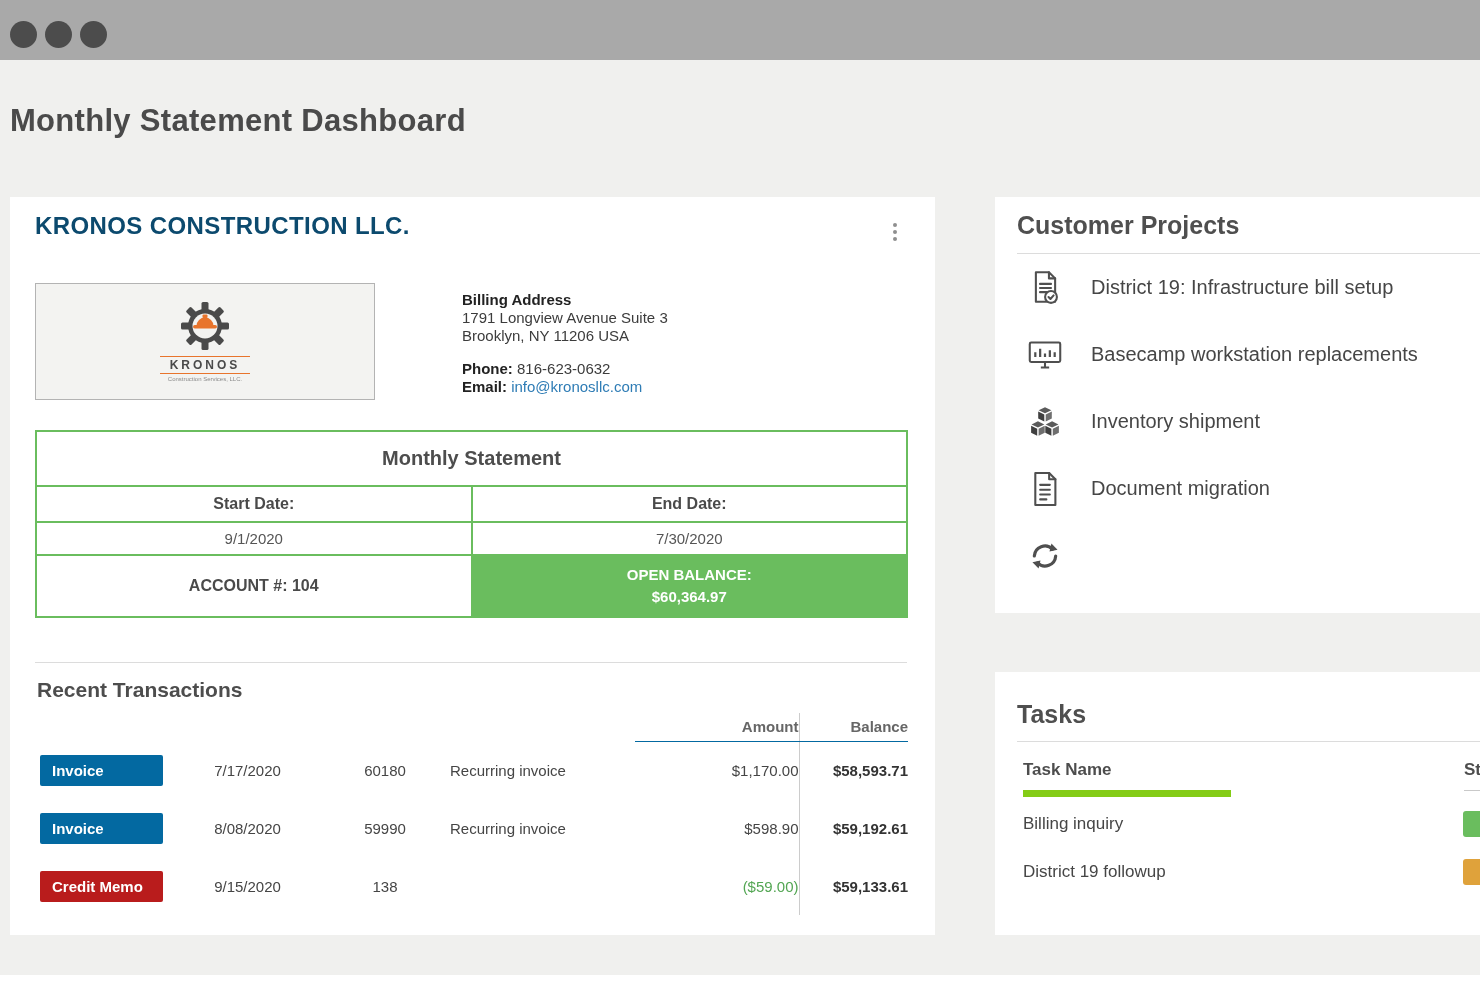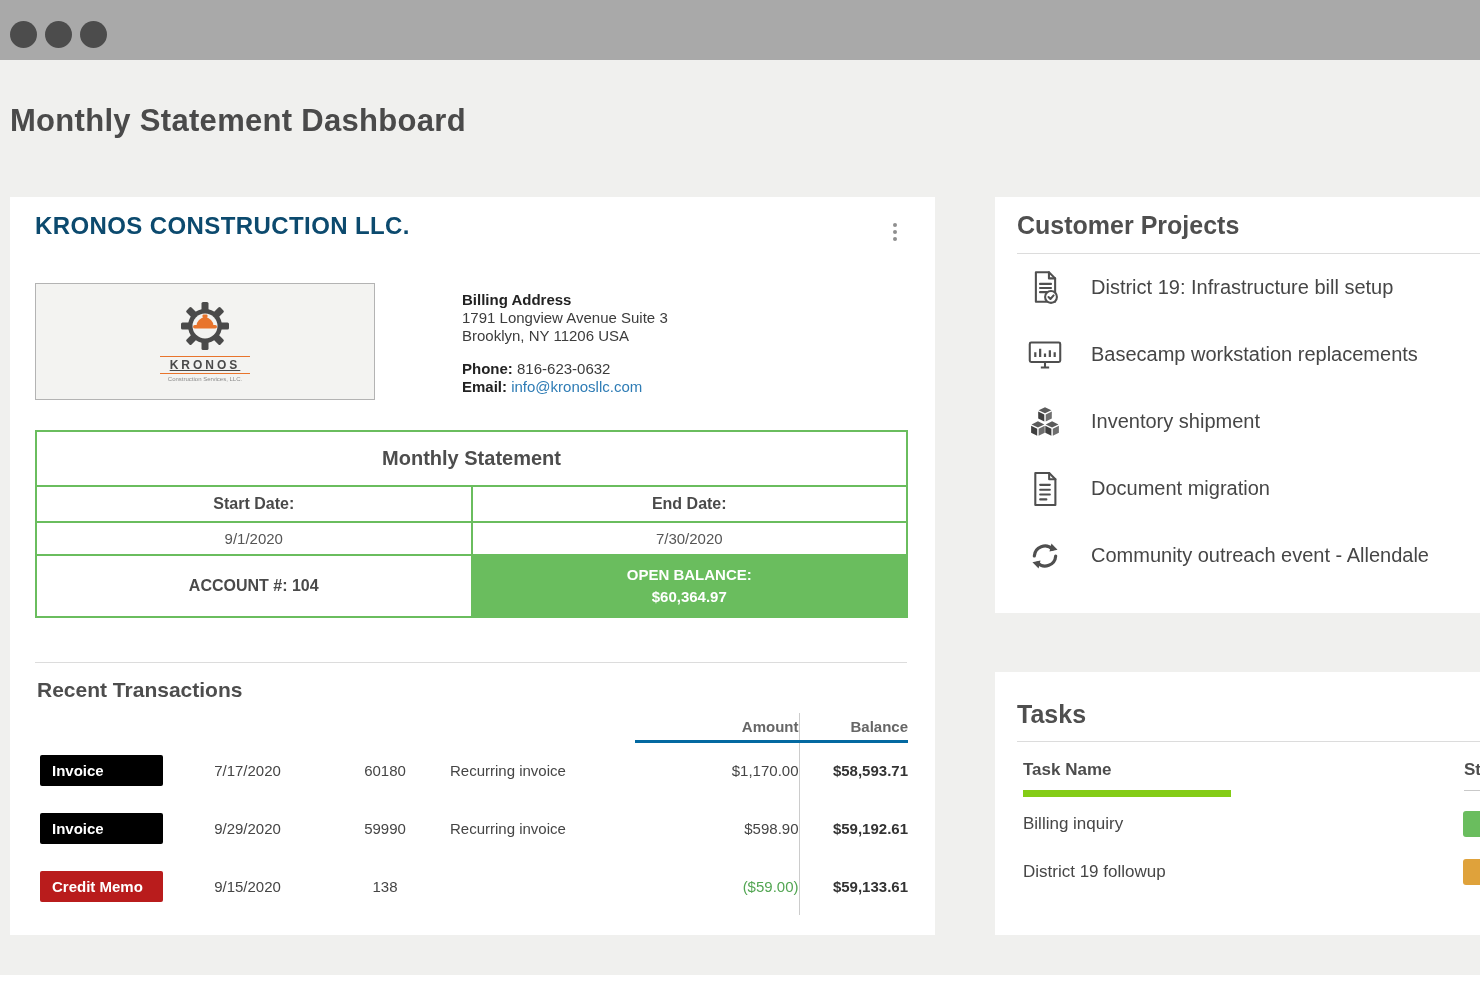--- a/index.html
+++ b/index.html
@@ -19,21 +19,21 @@
   #tasks-card { left:995px; top:672px; width:562px; height:263px; }
 
   .divider { position:absolute; height:1px; background:#dcdcdc; }
 
   
   .company-name { position:absolute; left:25px; top:15px; font-size:24px; font-weight:bold; color:#0c4a6e; letter-spacing:.4px;text-align:center; }
   .kebab { position:absolute; left:881px; top:24px; display:flex; flex-direction:column; gap:3px; cursor:pointer; padding:2px; }
   .kebab i { width:4px; height:4px; border-radius:50%; background:#8f8f8f; }
 
   .logo-box { position:absolute; left:25px; top:86px; width:340px; height:117px; background:#f3f3f1; border:1px solid #b3b3b3; display:flex; flex-direction:column; align-items:center; justify-content:center; }
-  .logo-text { font-size:12px; font-weight:bold; letter-spacing:3px; color:#4a4a4a; border-top:1px solid #e8742c; border-bottom:1px solid #e8742c; padding:1px 10px; margin-top:3px;text-decoration:underline; }
+  .logo-text { font-size:12px; font-weight:bold; letter-spacing:3px; color:#4a4a4a; border-top:1px solid #e8742c; border-bottom:1px solid #e8742c; padding:1px 10px; margin-top:3px; }
   .logo-sub { font-size:6px; color:#8a8a8a; margin-top:2px; }
 
   .billing { position:absolute; left:452px; top:94px; font-size:15px; color:#3c3c3c; line-height:18px; }
   .billing .b-head { font-weight:bold; color:#222; }
   .billing .b-gap { height:15px; }
   .billing b { font-weight:bold; color:#222; }
   .email-link { color:#2e7cb5; text-decoration:none; cursor:pointer; }
 
   .stmt-table { position:absolute; left:25px; top:233px; width:873px; border-collapse:collapse; }
   .stmt-table td { border:2px solid #6abd5e; text-align:center; color:#4a4a4a; }
@@ -42,29 +42,29 @@
   .r-date td { height:33px; font-size:15px; color:#555; }
   .r-bottom td { height:62px; }
   .acct { font-size:16px; font-weight:bold; }
   .obal { background:#6abd5e; font-weight:bold; font-size:15px; line-height:22px; }
   .obal div { color:#fff; }
 
   .tx-heading { position:absolute; left:27px; top:481px; font-size:21px; font-weight:bold; color:#4d4d4d; }
   .tx-table { position:absolute; left:25px; top:516px; width:873px; border-collapse:collapse; table-layout:fixed; font-size:15px; color:#454545; }
   .tx-table td { padding:0; vertical-align:middle; }
   .tx-head td { height:28px; font-weight:bold; color:#666; }
-  .tx-head .col-amt, .tx-head .col-bal { border-bottom:3px solid #0369a1; }
+  .tx-head .col-amt, .tx-head .col-bal { border-bottom:1px solid #0369a1; }
   .tx-row td { height:58px; }
   .col-date, .col-num { text-align:center; }
   .col-desc { padding-left:36px; }
   .col-amt { text-align:right; padding-right:44px; }
   .col-bal { text-align:right; padding-right:13px; border-left:1px solid #ccc; }
   .tx-row .col-bal { font-weight:bold; color:#333; }
   .badge { display:inline-block; width:123px; height:31px; line-height:31px; padding-left:12px; margin-left:5px; border-radius:2px; color:#fff; font-weight:bold; font-size:15px; }
-  .badge-teal { background:#000000; }
+  .badge-teal { background:#0369a1; }
   .badge-green { background:#b91c1c; }
   .amount-negative { color:#53a653; }
 
   
   #projects-card h2, #tasks-card h2 { position:absolute; left:22px; font-size:25px; font-weight:bold; color:#4f4f4f; }
   #projects-card h2 { top:14px; }
   #projects-card .divider { left:22px; top:56px; width:520px; }
   .proj-list { position:absolute; left:22px; top:57px; width:540px; }
   .proj-row { height:67px; display:flex; align-items:center; cursor:pointer; }
   .picon { flex:0 0 40px; display:flex; justify-content:center; margin-left:8px; }
@@ -184,21 +184,21 @@
       <tr class="tx-row">
         <td><span class="badge badge-teal">Invoice</span></td>
         <td class="col-date">7/17/2020</td>
         <td class="col-num">60180</td>
         <td class="col-desc">Recurring invoice</td>
         <td class="col-amt">$1,170.00</td>
         <td class="col-bal">$58,593.71</td>
       </tr>
       <tr class="tx-row">
         <td><span class="badge badge-teal">Invoice</span></td>
-        <td class="col-date">9/29/2020</td>
+        <td class="col-date">8/08/2020</td>
         <td class="col-num">59990</td>
         <td class="col-desc">Recurring invoice</td>
         <td class="col-amt">$598.90</td>
         <td class="col-bal">$59,192.61</td>
       </tr>
       <tr class="tx-row">
         <td><span class="badge badge-green">Credit Memo</span></td>
         <td class="col-date">9/15/2020</td>
         <td class="col-num">138</td>
         <td class="col-desc"></td>
@@ -268,21 +268,20 @@
 
       <div class="proj-row">
         <span class="picon">
           <svg width="32" height="32" viewBox="0 0 24 24" fill="none" stroke="#4f4f4f" stroke-width="2.4" stroke-linecap="round">
             <path d="M4 12a8 8 0 0 1 13.6-5.2"></path>
             <path d="M20 12a8 8 0 0 1-13.6 5.2"></path>
             <polygon points="16.8,2.6 21.4,7.4 15.4,8.6" fill="#4f4f4f" stroke="none"></polygon>
             <polygon points="7.2,21.4 2.6,16.6 8.6,15.4" fill="#4f4f4f" stroke="none"></polygon>
           </svg>
         </span>
-        <span class="plabel">Community outreach event - Allendale</span>
       </div>
 
     </div>
   </section>
 
   <section class="card" id="tasks-card">
     <h2>Tasks</h2>
     <div class="divider"></div>
     <div class="th-name">Task Name</div>
     <div class="th-status">St</div>

